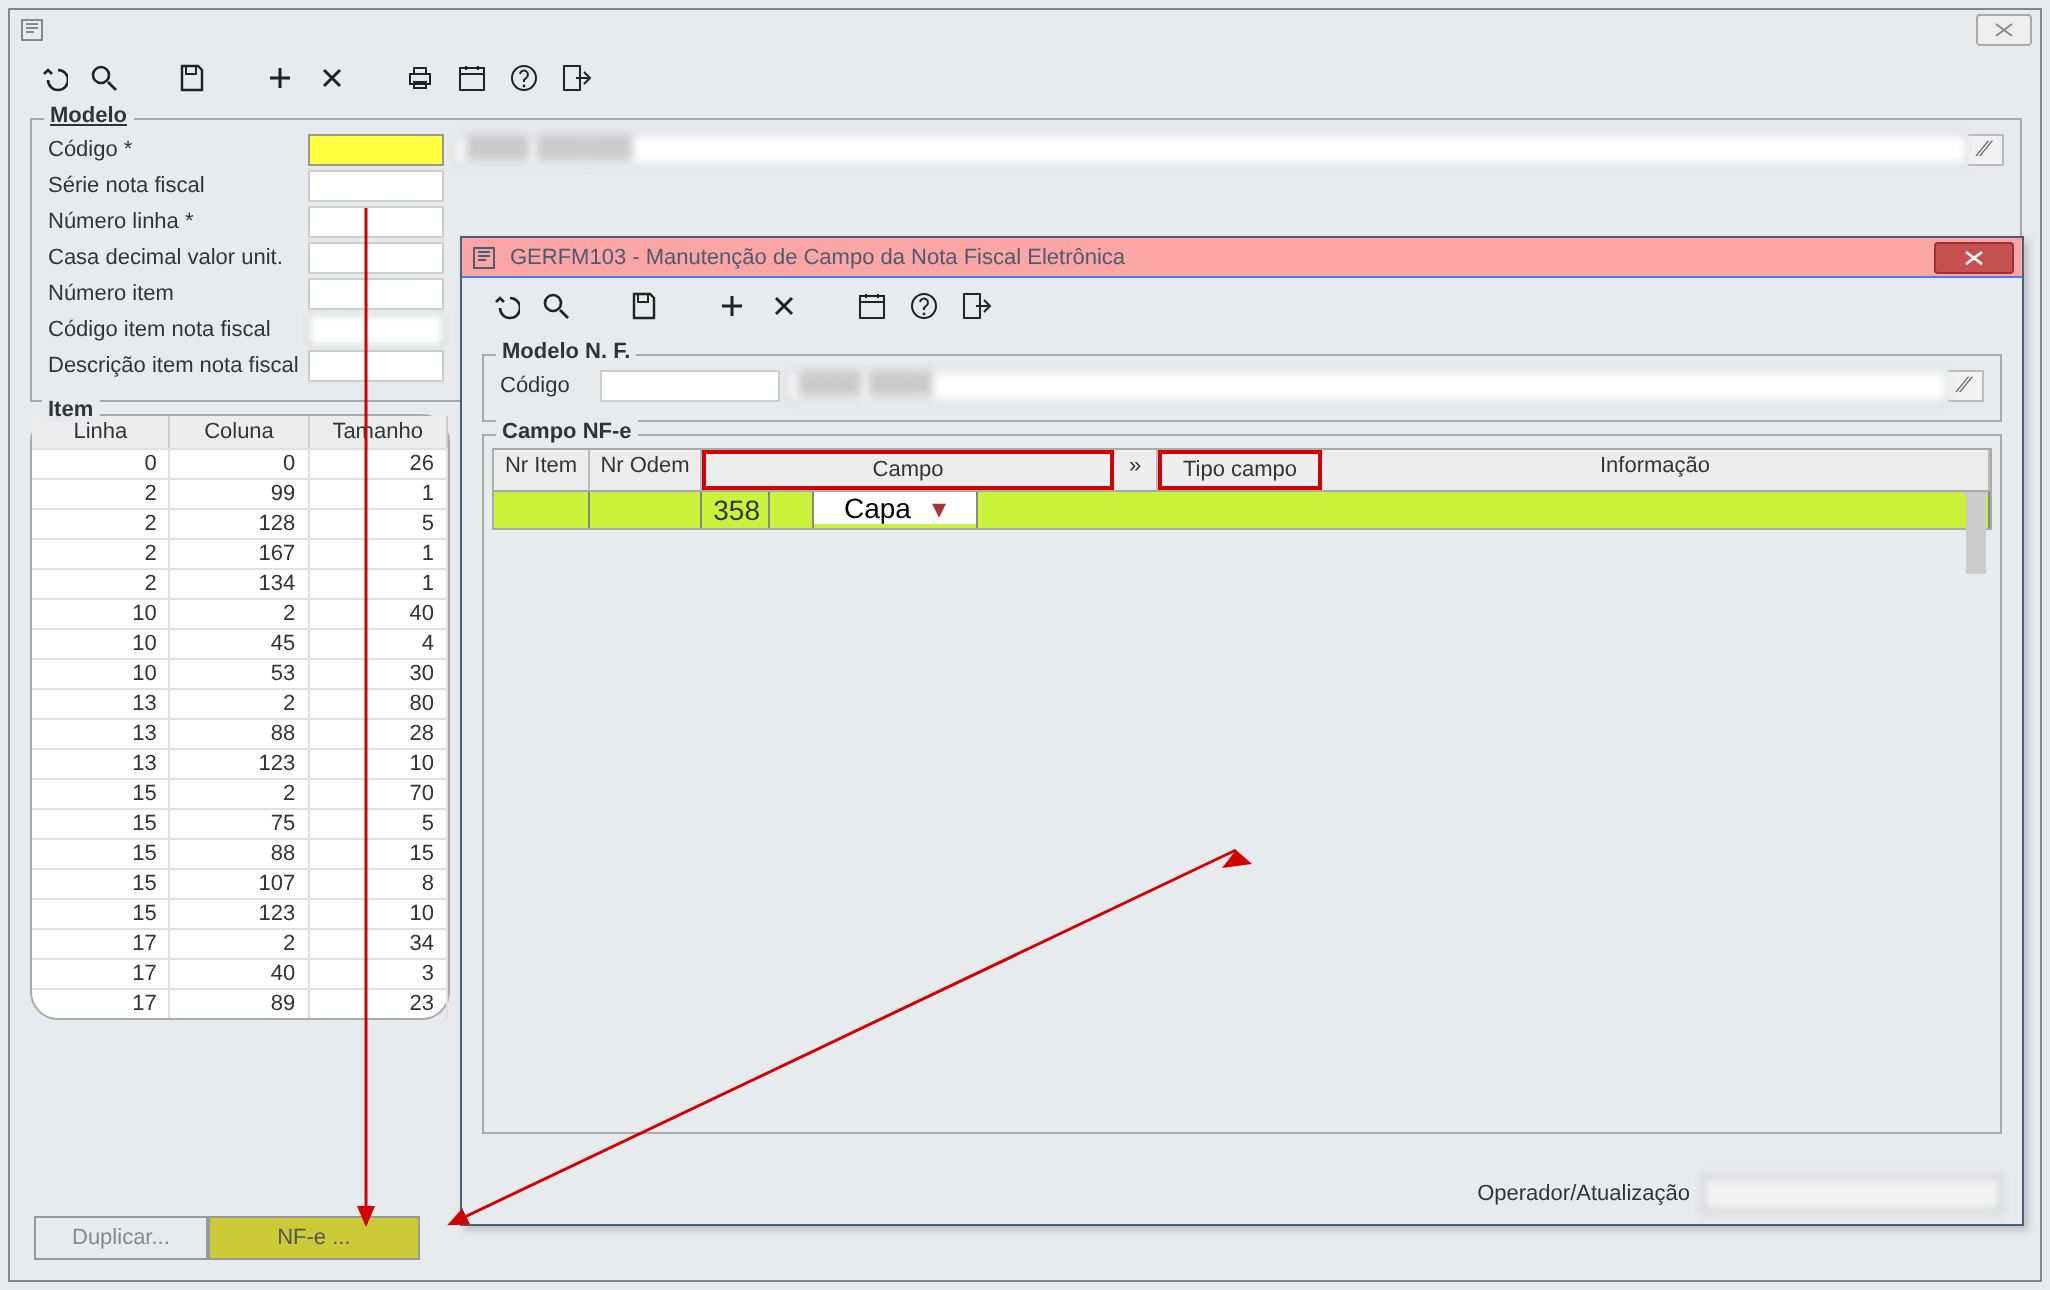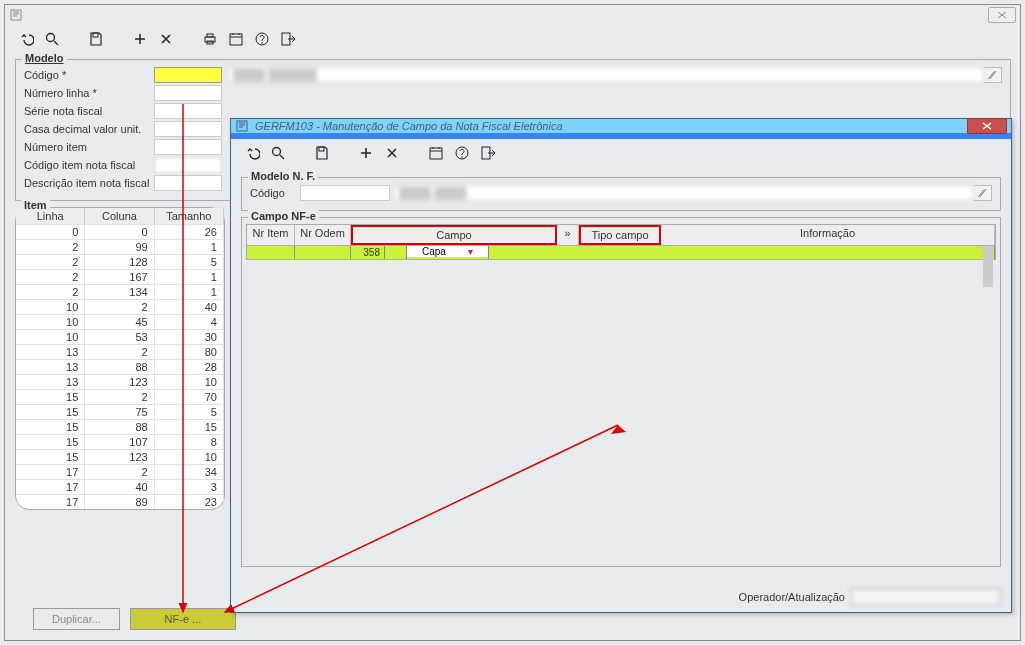--- a/index.html
+++ b/index.html
@@ -133,23 +133,22 @@
 .sub-window {
   position: absolute;
   left: 230px; top: 118px;
   width: 782px; height: 495px;
   border: 1px solid #4a5f78;
   background: #e8ebed;
   z-index: 10;
   box-shadow: 2px 2px 4px rgba(0,0,0,0.2);
 }
 .sub-titlebar {
-  background: #7dd3fc;
-  border-bottom: 6px solid #3b82f6;
-  font-style: italic;
+  background: #fca5a5;
+  border-bottom: 1px solid #3b82f6;
 }
 .nfe-grid-wrap {
   margin: 0 10px 0 10px;
 }
 .nfe-header {
   display: flex;
   background: #ededed;
   border: 1px solid #aaa;
 }
 .nfe-header .nh {
@@ -159,21 +158,21 @@
 }
 .nfe-row {
   display: flex;
   background: #c9f23b;
   border: 1px solid #aaa;
   border-top: none;
 }
 .nfe-row .nc {
   border-right: 1px solid #888;
   padding: 1px 4px;
-  font-size: 10px;
+  font-size: 14px;
 }
 .nfe-row .nc.right { text-align: right; }
 .select-box {
   background: #ffffff;
   color: #000;
   display: flex; align-items:center; justify-content:space-between;
   padding: 0 15px;
 }
 .red-outline { border: 2px solid #d40000 !important; }
 .status-bar {
@@ -285,25 +284,25 @@
   <div class="fieldset" style="width:996px;">
     <span class="legend" style="text-decoration:underline;">Modelo</span>
     <div class="form-row">
       <span class="form-label">Código *</span>
       <input class="input-yellow" style="width: 68px;" value="">
       <span style="width:6px"></span>
       <div class="readonly-box">▓▓▓▓ ▓▓▓▓▓▓</div>
       <div class="fx-btn">∕⁄</div>
     </div>
     <div class="form-row">
+        <span class="form-label">Série nota fiscal</span>
+        <input class="input-plain" style="">
+      </div>
+    <div class="form-row">
         <span class="form-label">Número linha *</span>
-        <input class="input-plain" style="">
-      </div>
-    <div class="form-row">
-        <span class="form-label">Série nota fiscal</span>
         <input class="input-plain" style="">
       </div>
     <div class="form-row">
         <span class="form-label">Casa decimal valor unit.</span>
         <input class="input-plain" style="">
       </div>
     <div class="form-row">
         <span class="form-label">Número item</span>
         <input class="input-plain" style="">
       </div>
@@ -418,21 +417,21 @@
           </div>
           <div class="gr">
             <div class="gc" style="width: 70px;">17</div>
             <div class="gc" style="width: 70px;">89</div>
             <div class="gc" style="width: 70px;">23</div>
           </div>
         </div>
     </div>
   </div>
 
-  <div style="position:absolute;left:28px;bottom:10px;display:flex;gap:10px;justify-content:flex-end;">
+  <div style="position:absolute;left:12px;bottom:10px;display:flex;justify-content:flex-end;">
     <div class="btn">Duplicar...</div>
     <div class="btn nfe" style="width:106px;">NF-e ...</div>
   </div>
 </div>
 
 <div class="sub-window">
   <div class="titlebar sub-titlebar active">
     <span class="title-icon">
       <svg width="12" height="12" viewBox="0 0 12 12">
           <rect x="1" y="1" width="10" height="10" fill="none" stroke="#4a5c78"></rect>

